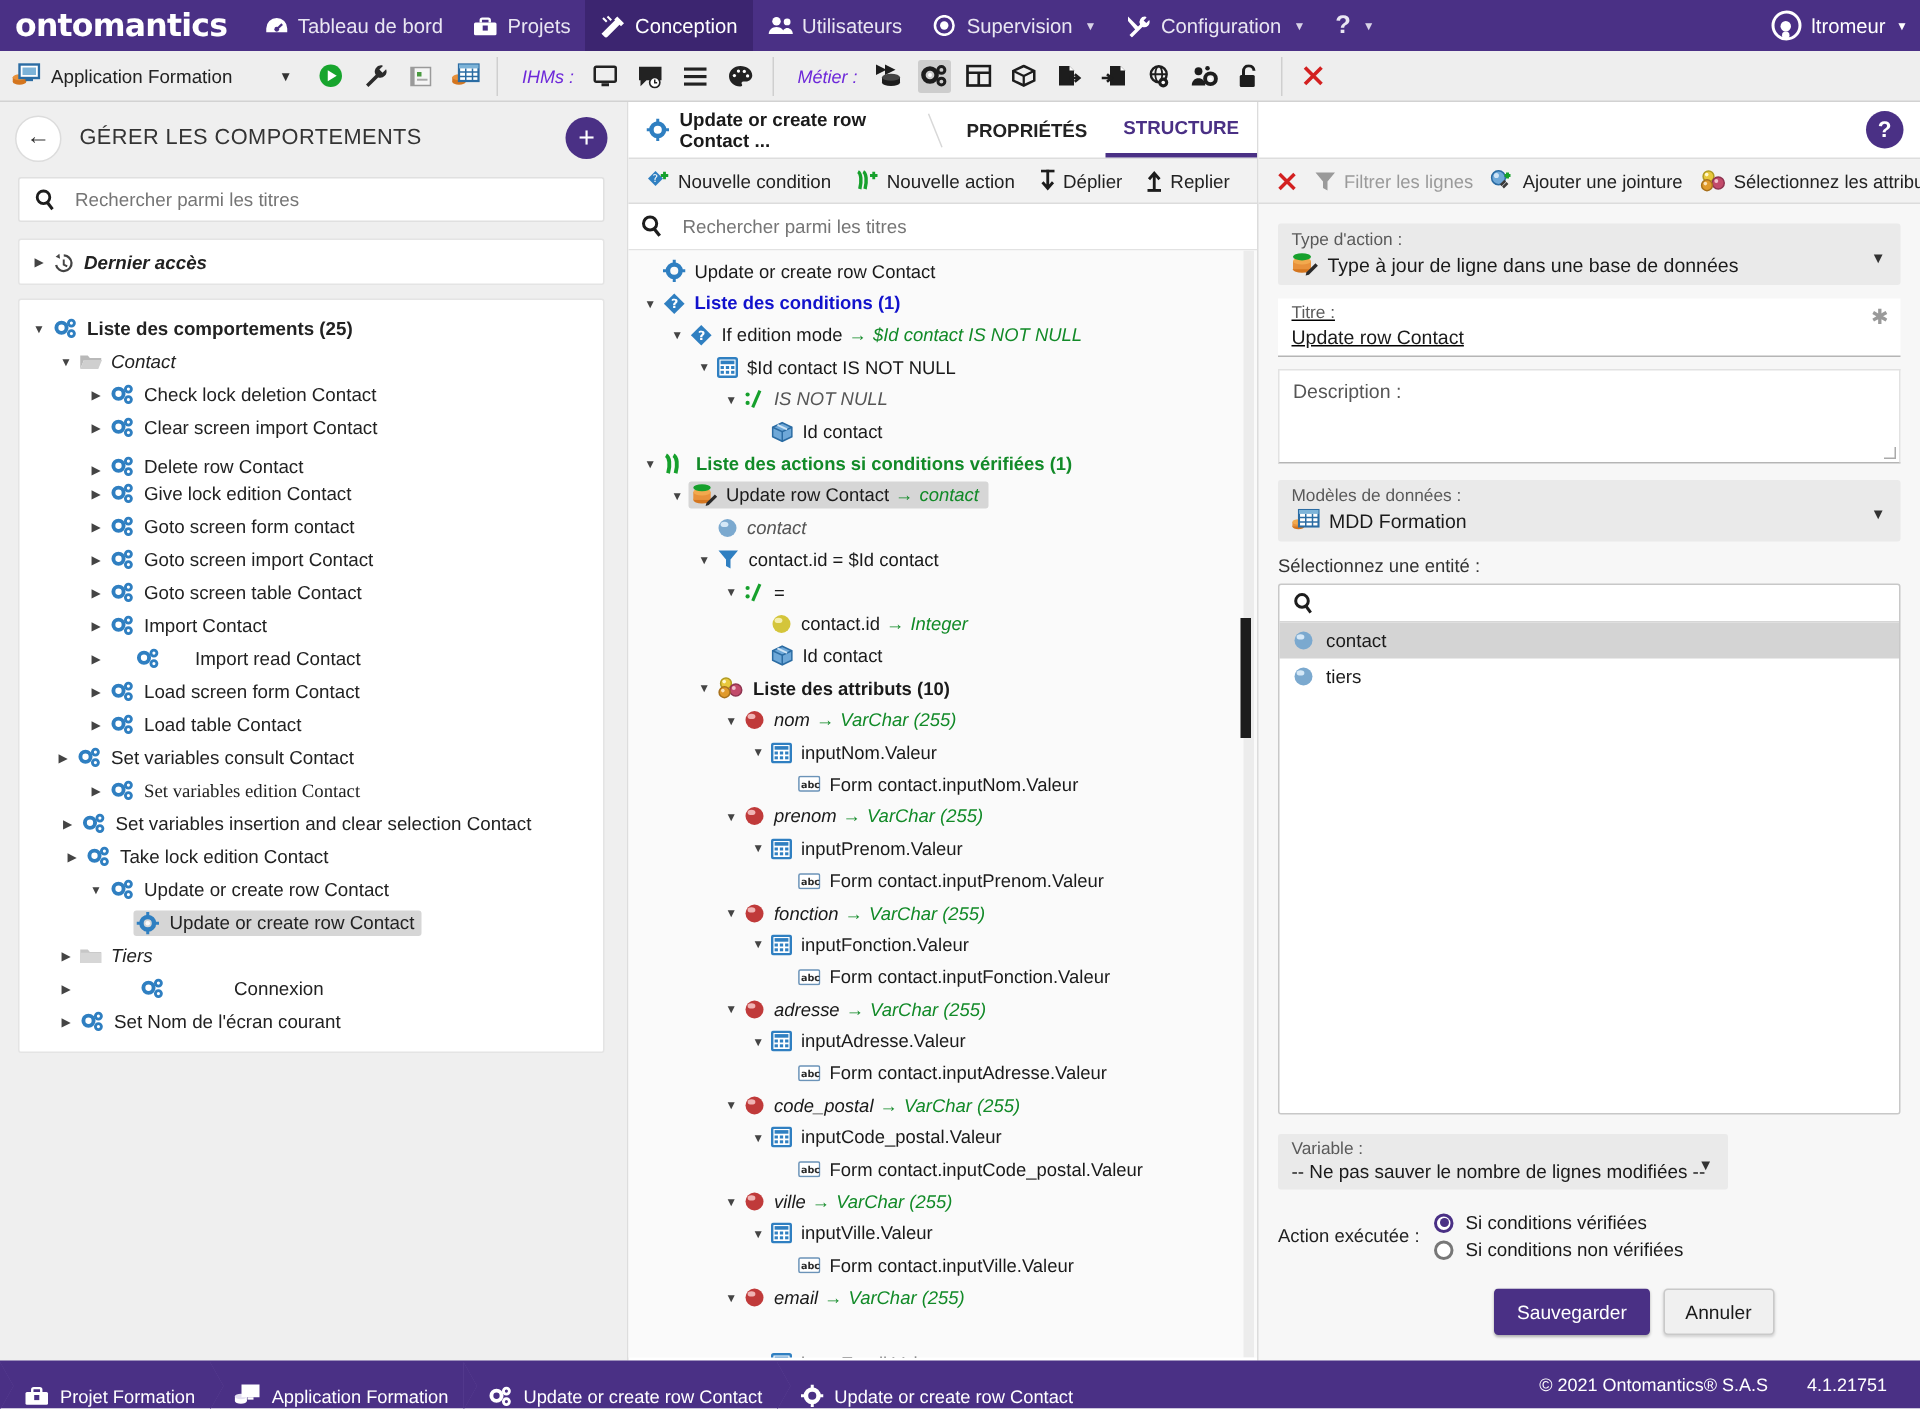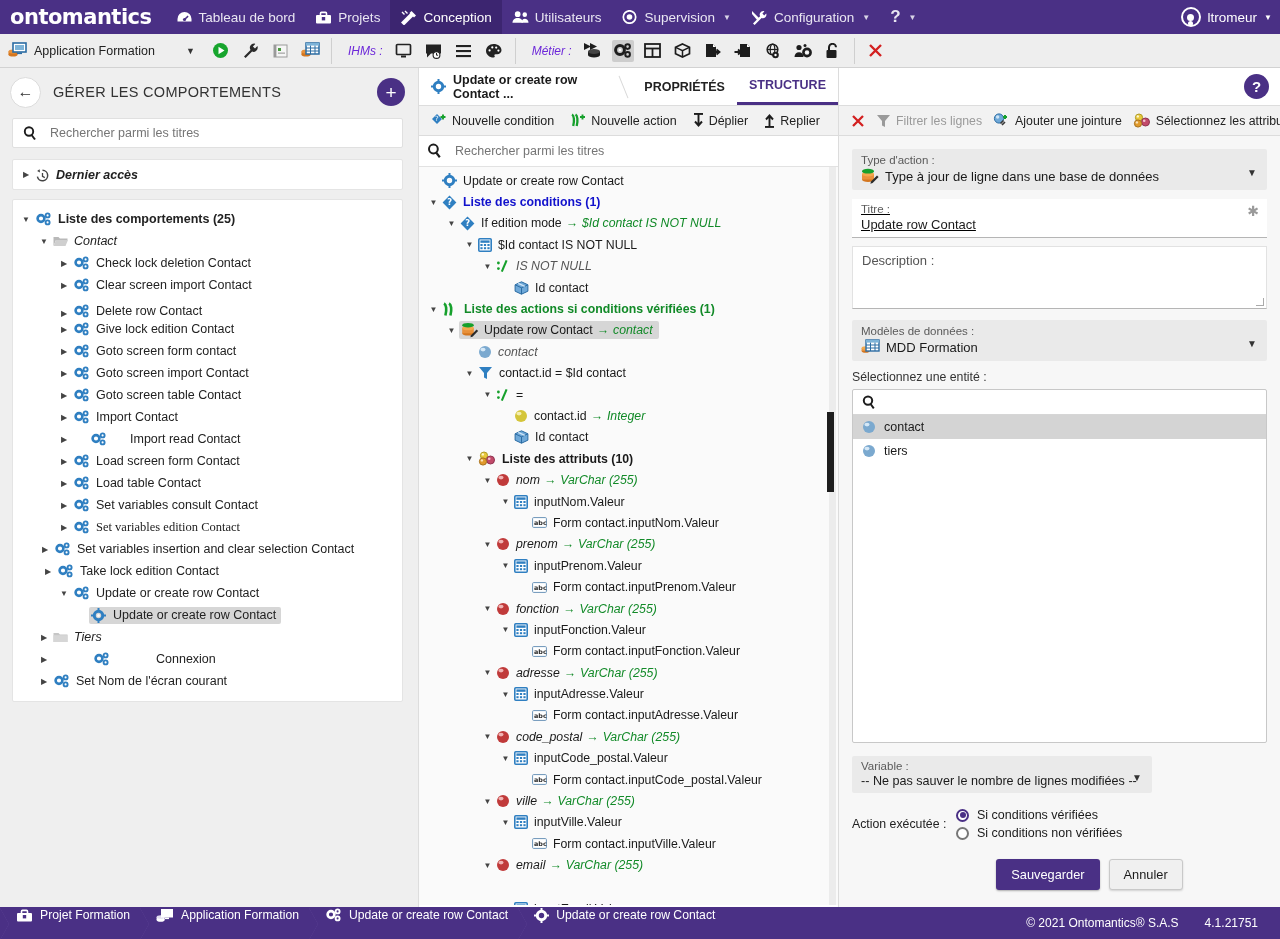--- a/index.html
+++ b/index.html
@@ -151,21 +151,21 @@
   .radio-line{display:flex;align-items:center;gap:8px;height:18px;font-size:12.5px;color:#1a1a1a;}
   .btn-row{display:flex;gap:9px;justify-content:center;margin-top:17px;padding-left:60px;}
   .btn{font-size:12.8px;padding:7px 14px;border-radius:3px;cursor:pointer;border:1px solid transparent;}
   .btn.primary{background:#4a3085;color:#fff;box-shadow:0 1px 2px rgba(0,0,0,.3);}
   .btn.secondary{background:#f0f0f0;color:#1a1a1a;border:1px solid #c9c9c9;
     box-shadow:0 1px 2px rgba(0,0,0,.15);}
 
   
   .statusbar{position:absolute;left:0;bottom:0;width:1280px;height:32px;background:#4a3085;
     display:flex;align-items:center;color:#fff;font-size:12.2px;}
-  .crumb{display:flex;align-items:flex-start;gap:7px;padding:0 10px 0 16px;height:30px;
+  .crumb{display:flex;align-items:flex-end;gap:7px;padding:0 10px 0 16px;height:30px;
     position:relative;cursor:pointer;white-space:nowrap;}
   .crumb::before{content:"";position:absolute;left:0;top:0;width:0;height:0;
     border-top:16px solid transparent;border-bottom:16px solid transparent;
     border-left:9px solid #6a51a0;}
   .crumb::after{content:"";position:absolute;left:0px;top:0;width:0;height:0;
     border-top:16px solid transparent;border-bottom:16px solid transparent;
     border-left:9px solid #4a3085;}
   .crumb > *{position:relative;z-index:2;}
   .sb-right{margin-left:auto;display:flex;gap:26px;padding-right:22px;font-size:12px;}
 </style>
@@ -590,21 +590,21 @@
             <span class="ico" style="margin:0 6px 0 2px;">
               <svg width="17" height="14" viewBox="0 0 17 14">
                 <circle cx="6" cy="6.5" r="3.4" fill="none" stroke="#2f7fc1" stroke-width="2.6"></circle>
                 <circle cx="6" cy="6.5" r="1" fill="#fff"></circle>
                 <circle cx="12.6" cy="3.4" r="2" fill="none" stroke="#2f7fc1" stroke-width="1.9"></circle>
                 <circle cx="12.6" cy="10.4" r="2" fill="none" stroke="#2f7fc1" stroke-width="1.9"></circle>
               </svg>
             </span>
             <span class="">Load table Contact</span>
           </div>
-          <div class="lp-row" style="padding-left: 44px;">
+          <div class="lp-row" style="padding-left: 22px;">
             <span class="tw closed"></span>
             <span class="ico" style="margin:0 6px 0 2px;">
               <svg width="17" height="14" viewBox="0 0 17 14">
                 <circle cx="6" cy="6.5" r="3.4" fill="none" stroke="#2f7fc1" stroke-width="2.6"></circle>
                 <circle cx="6" cy="6.5" r="1" fill="#fff"></circle>
                 <circle cx="12.6" cy="3.4" r="2" fill="none" stroke="#2f7fc1" stroke-width="1.9"></circle>
                 <circle cx="12.6" cy="10.4" r="2" fill="none" stroke="#2f7fc1" stroke-width="1.9"></circle>
               </svg>
             </span>
             <span class="">Set variables consult Contact</span>

